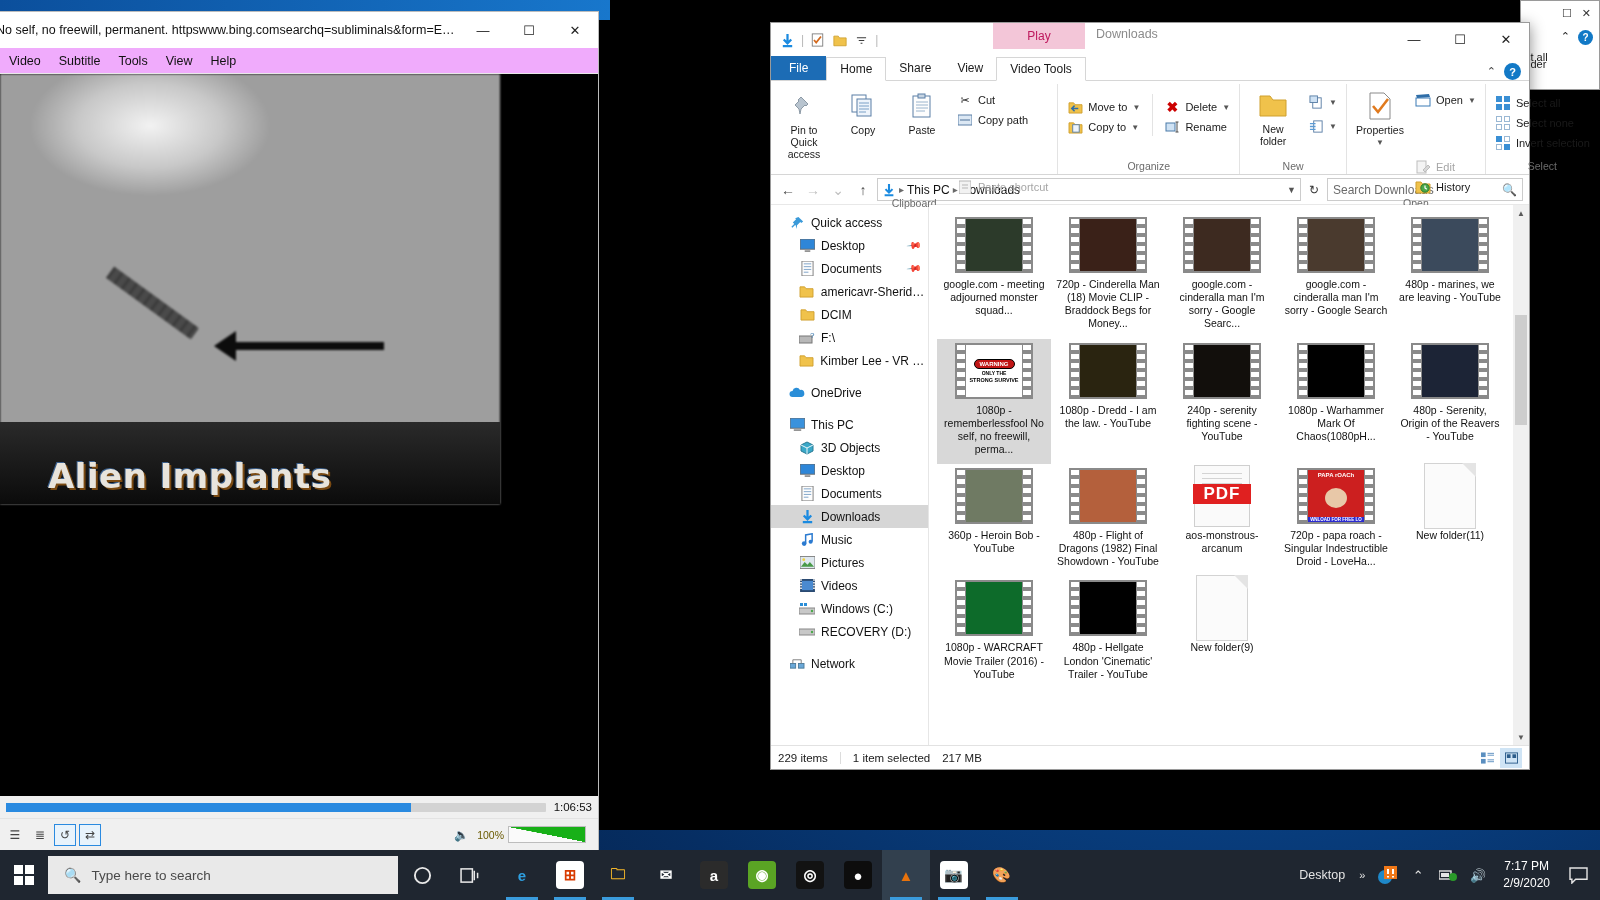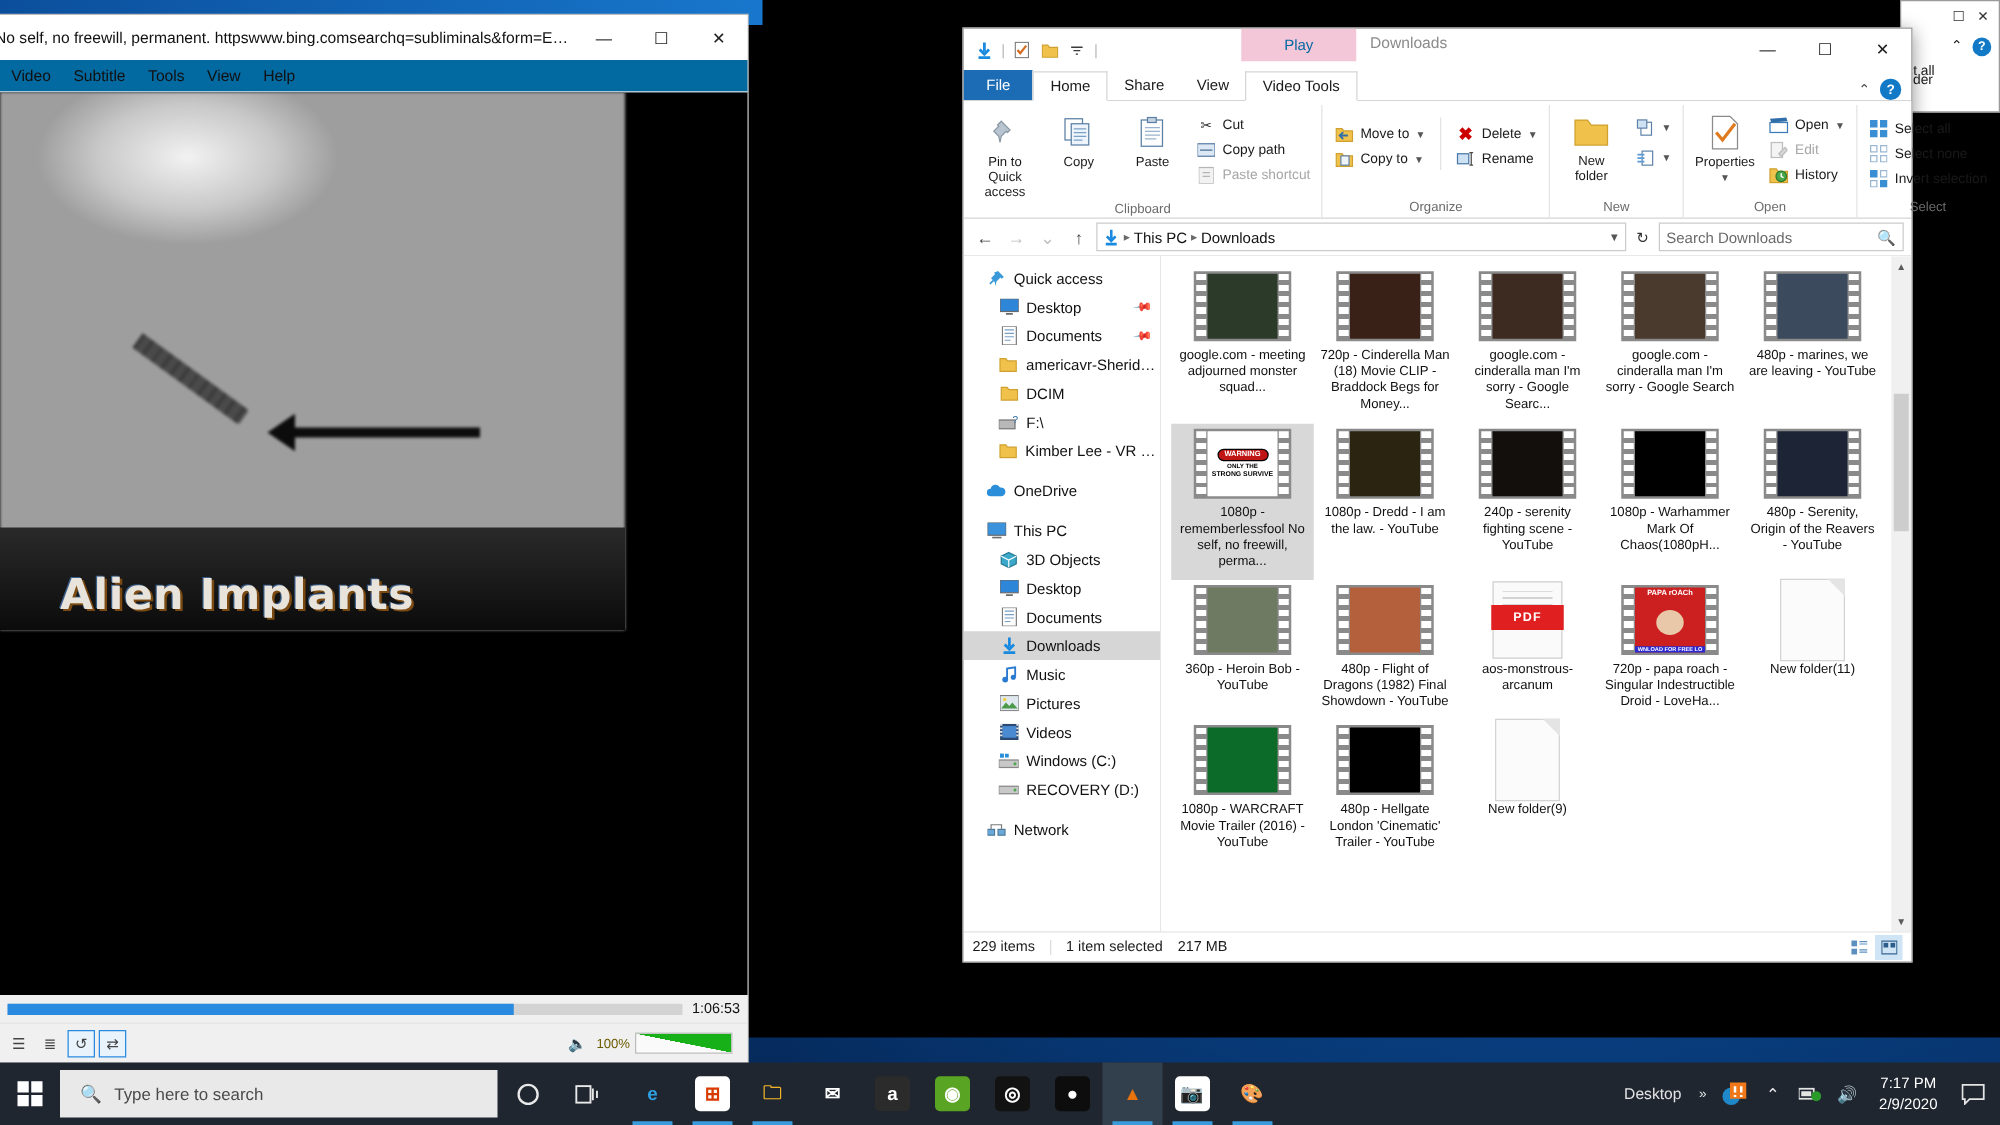--- a/index.html
+++ b/index.html
@@ -43,21 +43,21 @@
   #player-title{
     flex:1; font-size:12.5px; color:#111; padding-left:0px;
     white-space:nowrap; overflow:hidden; text-overflow:ellipsis;
     margin-left:-4px;
   }
   .wbtn{
     width:46px; height:32px; display:flex; align-items:center; justify-content:center;
     font-size:13px; color:#222; background:transparent;
   }
   #player-menubar{
-    height:26px; background:#0369a1; display:flex; align-items:center; gap:0px;
+    height:26px; background:#f0abfc; display:flex; align-items:center; gap:0px;
     font-size:12.5px; color:#111; border-bottom:1px solid #e8e8e8;
   }
   #player-menubar span{ padding:3px 9px; }
   #player-video{
     flex:1; background:#000; position:relative; overflow:hidden;
   }
   #xray{
     position:absolute; left:0px; top:0px; width:500px; height:430px;
     background:
       radial-gradient(ellipse 120px 70px at 30% 12%, #f2f2f2 0%, #c8c8c8 60%, #9e9e9e 100%),
@@ -132,21 +132,21 @@
     display:flex; flex-direction:column;
     box-shadow:0 3px 14px rgba(0,0,0,.45);
   }
   #qat-row{ height:34px; display:flex; align-items:center; position:relative; }
   #qat-left{ display:flex; align-items:center; gap:5px; padding-left:8px; }
   .qat-ico{ width:17px; height:17px; display:flex; align-items:center; justify-content:center; font-size:12px; }
   .qat-sep{ color:#b9b9b9; font-size:12px; }
   #tool-tab-group{
     position:absolute; left:222px; top:0; width:92px; height:26px;
     background:#f3c6d8; display:flex; align-items:center; justify-content:center;
-    font-size:12px; color:#0369a1;
+    font-size:12px; color:#be185d;
   }
   #win-title{
     position:absolute; left:325px; top:4px; font-size:12.5px; color:#8b8b8b;
   }
   #win-ctrls{ position:absolute; right:0; top:0; display:flex; }
   #ribbon-tabs{
     height:24px; display:flex; align-items:flex-end; border-bottom:1px solid #d6d6d6;
     position:relative;
   }
   .rtab{
@@ -176,21 +176,21 @@
   .big-btn{
     width:56px; display:flex; flex-direction:column; align-items:center; gap:2px;
     font-size:10.5px; color:#1a1a1a; text-align:center; line-height:1.15; padding-top:3px;
   }
   .big-ico{ height:32px; display:flex; align-items:center; justify-content:center; }
   .small-col{ display:flex; flex-direction:column; gap:2px; padding-top:4px; }
   .small-btn{
     display:flex; align-items:center; gap:5px; font-size:11px; color:#1a1a1a;
     padding:1px 4px; white-space:nowrap;
   }
-  .small-btn.dim{ color:#a6a6a6; }
+  .small-btn.dim{ color:#a6a6a6;margin-top:47px; }
   .sm-ico{ width:16px; height:16px; display:flex; align-items:center; justify-content:center; font-size:11px; }
   .caret{ font-size:8px; color:#555; }
 
   
   #navbar{
     height:30px; display:flex; align-items:center; gap:3px; padding:0 6px;
     background:#fff; border-bottom:1px solid #e8e8e8;
   }
   .navbtn{ width:22px; height:22px; display:flex; align-items:center; justify-content:center;
     font-size:14px; color:#4a4a4a; }
@@ -251,21 +251,21 @@
   .tile-label{
     font-size:10.5px; color:#111; text-align:center; line-height:1.25;
     word-break:break-word; width:104px;
   }
   .pdf-ico{
     width:56px; height:62px; background:#fafafa; border:1px solid #cfcfcf; position:relative;
     display:flex; align-items:center; justify-content:center;
   }
   .pdf-ico .band{
     position:absolute; left:-2px; right:-2px; top:30%; height:34%; background:#e02020;
-    color:#fff; font-weight:bold; font-size:10px; display:flex; align-items:center; justify-content:center;
+    color:#fff; font-weight:bold; font-size:17px; display:flex; align-items:center; justify-content:center;
     letter-spacing:1px;
   }
   .pdf-lines{ position:absolute; left:7px; right:7px; top:7px; height:18px;
     background:repeating-linear-gradient(180deg,#d4d4d4 0 1px,transparent 1px 5px); }
   .blank-file{
     width:52px; height:66px; background:#fbfbfb; border:1px solid #d3d3d3; position:relative;
   }
   .blank-file:after{
     content:""; position:absolute; right:-1px; top:-1px;
     border-left:14px solid transparent; border-top:14px solid #e4e4e4;

